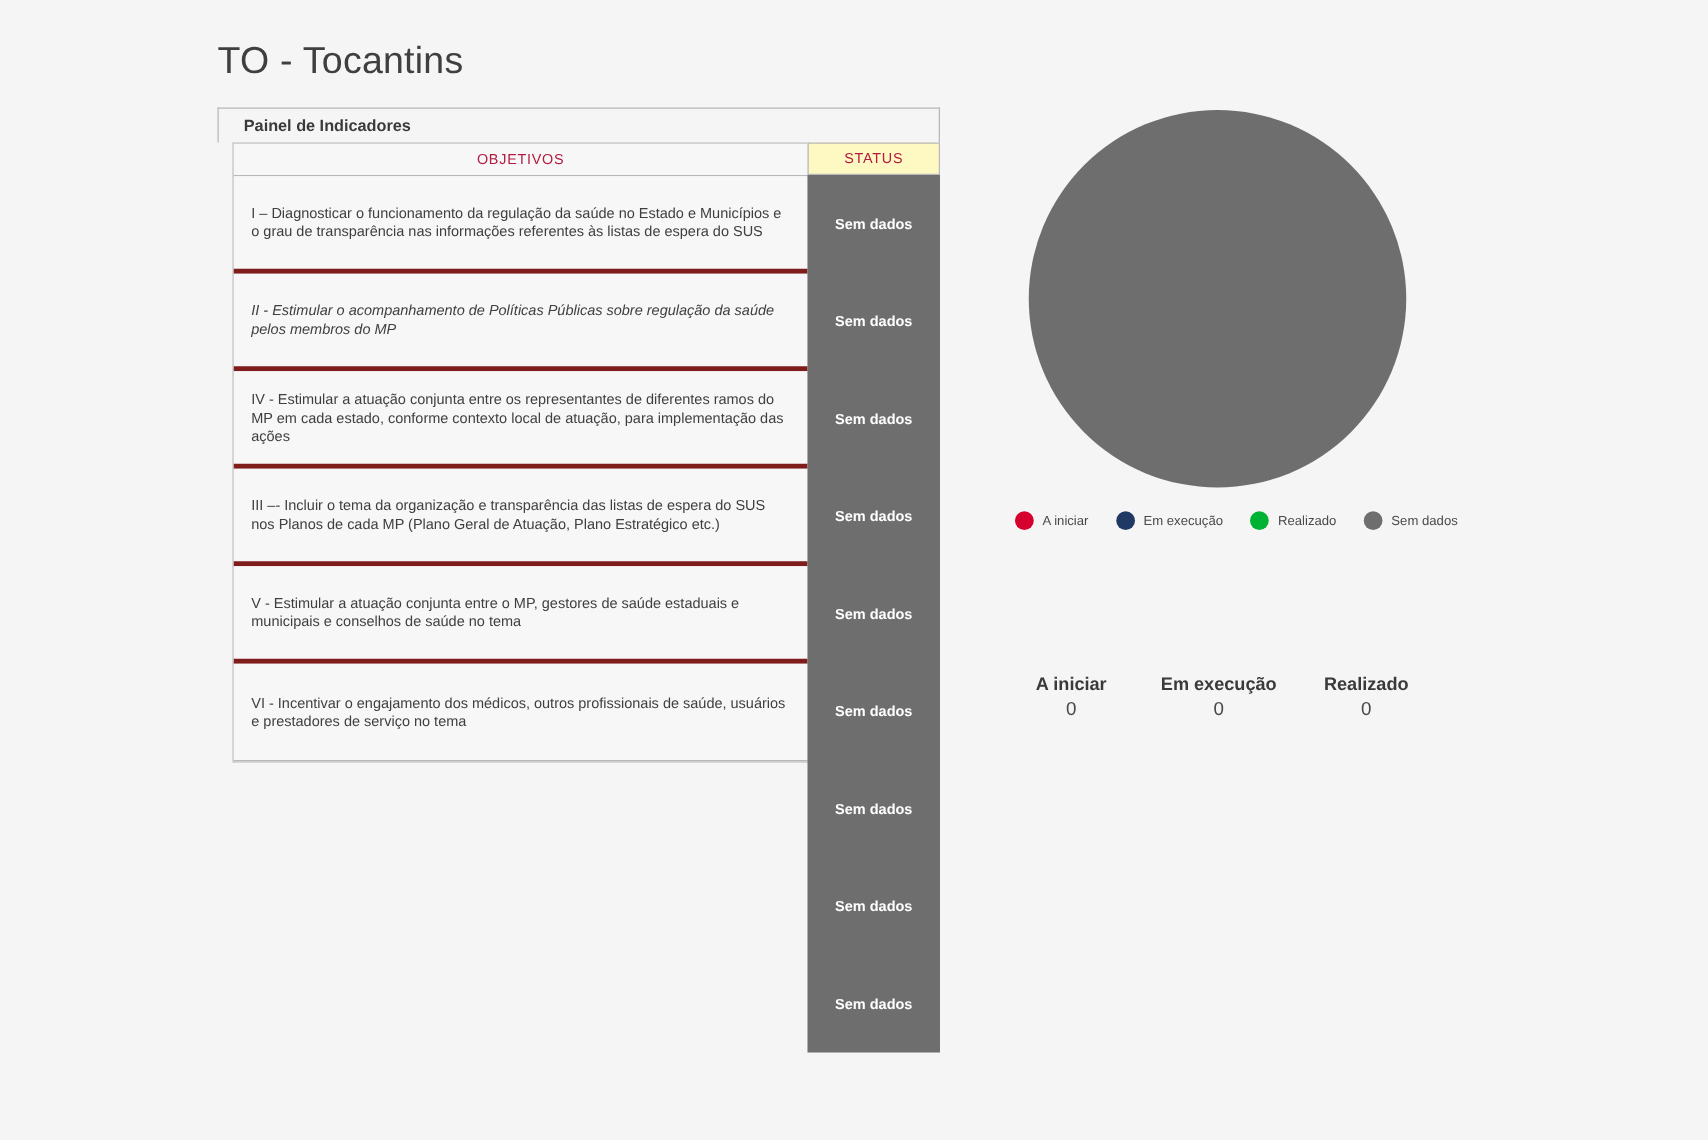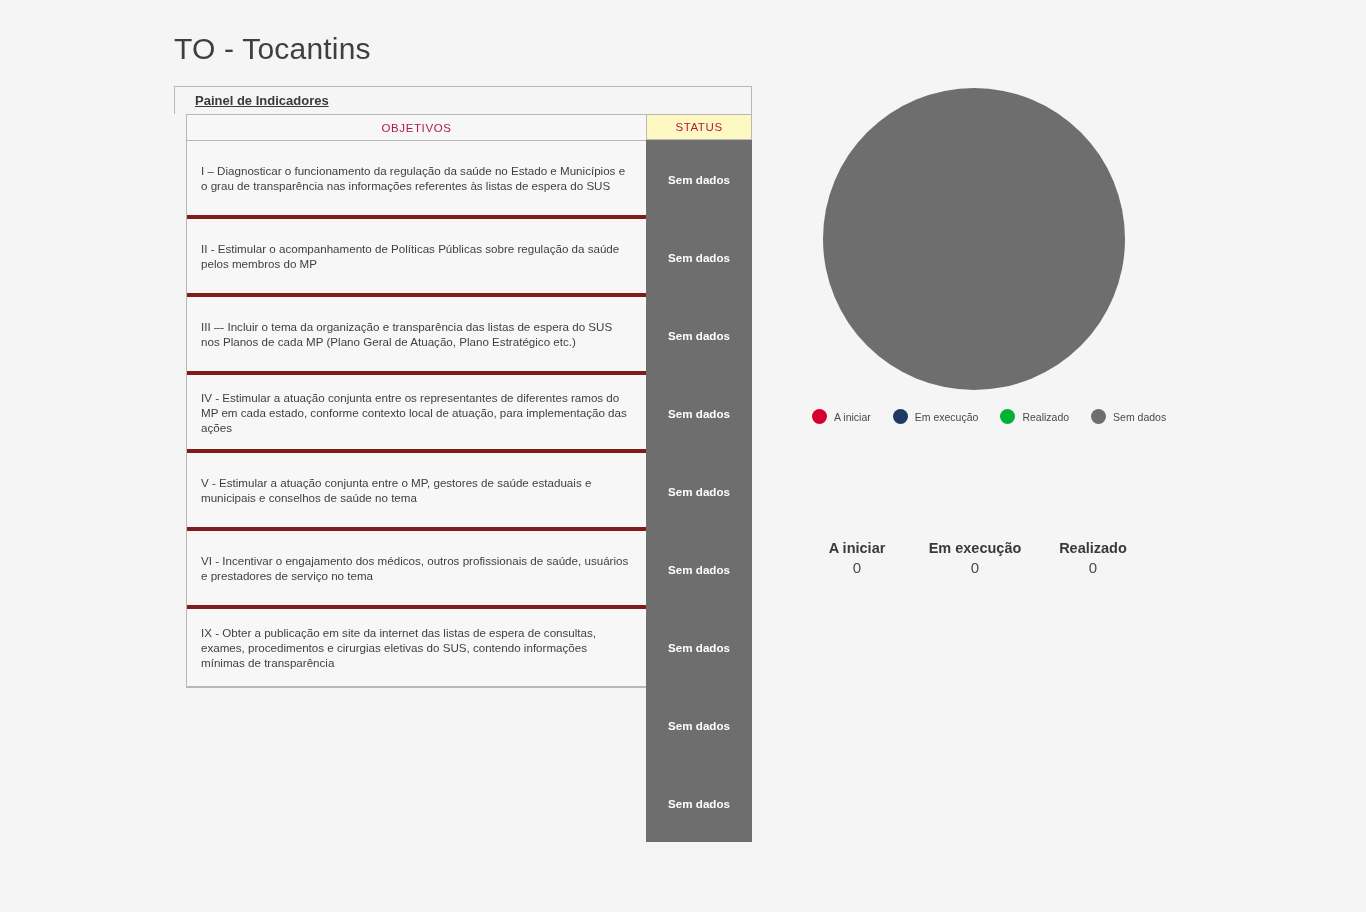--- a/index.html
+++ b/index.html
@@ -47,21 +47,20 @@
     border: 1px solid #b8b8b8;
     border-bottom: none;
     background: #f5f5f5;
     height: 28px;
     display: flex;
     align-items: center;
     padding-left: 20px;
     font-size: 13px;
     font-weight: bold;
     color: #3a3a3a;
-    text-decoration: underline;
   }
 
   #table-wrap {
     position: relative;
     display: flex;
     align-items: flex-start;
     padding-left: 12px;
   }
 
   
@@ -216,37 +215,34 @@
     </div>
 
     <div id="table-wrap">
 
       <div id="objectives-col">
         <div class="col-head">OBJETIVOS</div>
         <div id="objectives-rows">
             <div class="obj-row" style="height: 78px;">
               <div class="obj-text">I – Diagnosticar o funcionamento da regulação da saúde no Estado e Municípios e o grau de transparência nas informações referentes às listas de espera do SUS</div>
             </div>
-            <div class="obj-row" style="height: 78px;">
+            <div class="obj-row" style="height: 78px; font-style: italic;">
               <div class="obj-text">II - Estimular o acompanhamento de Políticas Públicas sobre regulação da saúde pelos membros do MP</div>
             </div>
             <div class="obj-row" style="height: 78px;">
+              <div class="obj-text">IV - Estimular a atuação conjunta entre os representantes de diferentes ramos do MP em cada estado, conforme contexto local de atuação, para implementação das ações</div>
+            </div>
+            <div class="obj-row" style="height: 78px;">
               <div class="obj-text">III –- Incluir o tema da organização e transparência das listas de espera do SUS nos Planos de cada MP (Plano Geral de Atuação, Plano Estratégico etc.)</div>
             </div>
             <div class="obj-row" style="height: 78px;">
-              <div class="obj-text">IV - Estimular a atuação conjunta entre os representantes de diferentes ramos do MP em cada estado, conforme contexto local de atuação, para implementação das ações</div>
-            </div>
-            <div class="obj-row" style="height: 78px;">
               <div class="obj-text">V - Estimular a atuação conjunta entre o MP, gestores de saúde estaduais e municipais e conselhos de saúde no tema</div>
             </div>
             <div class="obj-row" style="height: 78px;">
               <div class="obj-text">VI - Incentivar o engajamento dos médicos, outros profissionais de saúde, usuários e prestadores de serviço no tema</div>
-            </div>
-            <div class="obj-row" style="height: 78px;">
-              <div class="obj-text">IX - Obter a publicação em site da internet das listas de espera de consultas, exames, procedimentos e cirurgias eletivas do SUS, contendo informações mínimas de transparência</div>
             </div>
           </div>
       </div>
 
       <div id="status-col">
         <div id="status-head">STATUS</div>
         <div id="status-body" style="background: rgb(110, 110, 110);">
             <div class="status-cell" style="height: 78px;">
               <span>Sem dados</span>
             </div>

